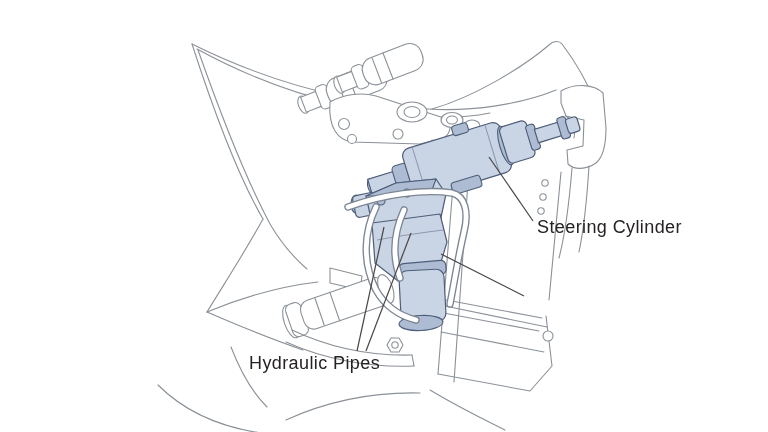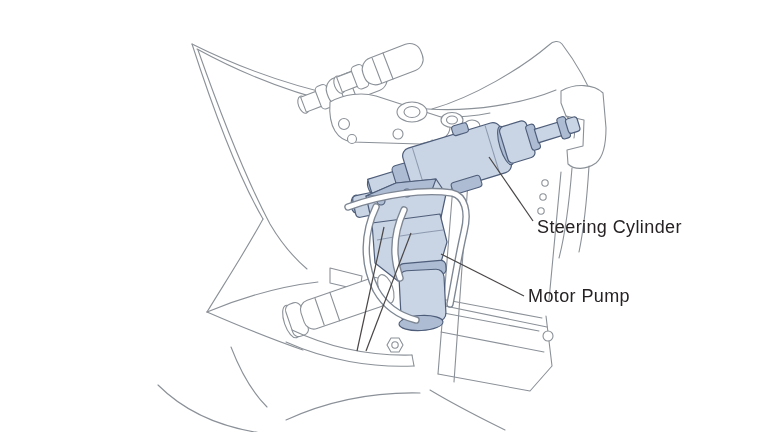--- a/index.html
+++ b/index.html
@@ -162,16 +162,16 @@
     <g>
       <line class="leader" x1="489" y1="157" x2="533" y2="221"></line>
       <line class="leader" x1="441" y1="254" x2="524" y2="296"></line>
       <line class="leader" x1="384" y1="227" x2="357" y2="351"></line>
       <line class="leader" x1="411" y1="233" x2="366" y2="351"></line>
     </g>
   </svg>
 
   <div class="lbl" style="left:537px;top:217px">Steering Cylinder</div>
 
-  <div class="lbl" style="left:528px;top:286px">Motor Pump</div>
 
+  <div class="lbl" style="left:249px;top:353px">Hydraulic Pipes</div>
 
 </div>
 
 </body></html>

